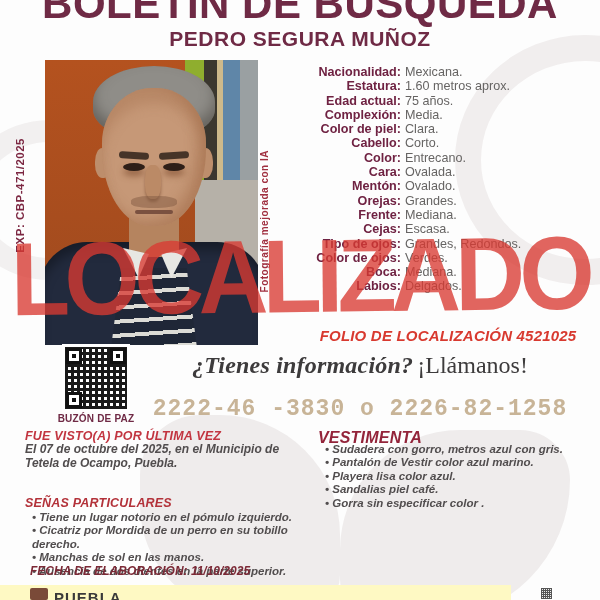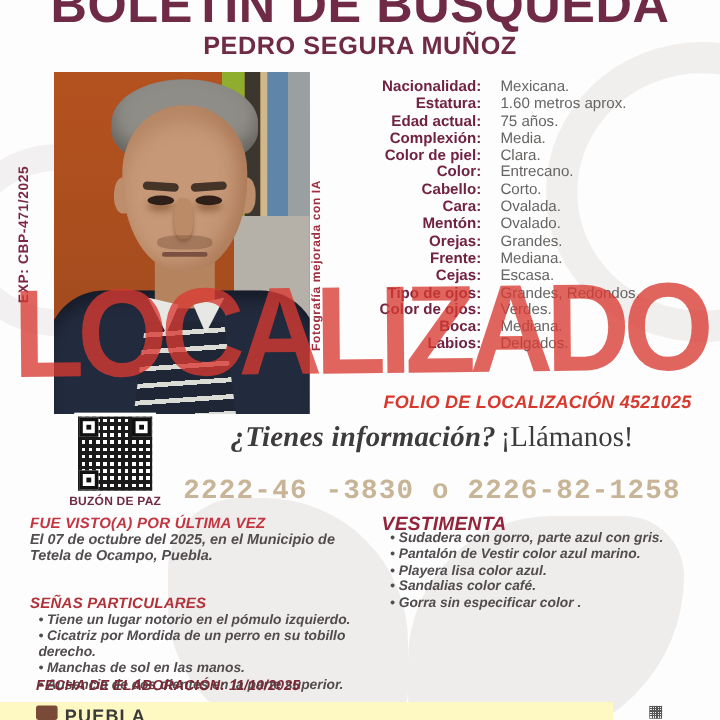--- a/index.html
+++ b/index.html
@@ -61,21 +61,21 @@
   .col-r { left:116px; clip-path:polygon(0 20%,100% 0,40% 100%); }
   
   .vtext { position:absolute; z-index:2; writing-mode:vertical-rl; transform:rotate(180deg);
     font-weight:800; letter-spacing:.5px; white-space:nowrap; }
   .exp-num { left:14px; top:138px; font-size:11.5px; color:#7c2742; }
   .photo-caption { left:259px; top:150px; font-size:10px; color:#a03040; font-weight:700; }
   
   .details { position:absolute; left:300px; top:65px; width:296px; z-index:1; }
   .d-row { display:flex; line-height:14.3px; font-size:12.6px; }
   .d-label { width:101px; text-align:right; font-weight:800; color:#6f2242; flex:none; }
-  .d-value { margin-left:16px; color:#666463; font-weight:400; }
+  .d-value { margin-left:4px; color:#666463; font-weight:400; }
   
   .folio { position:absolute; left:300px; top:327px; width:296px; text-align:center; z-index:2;
     font-size:15px; font-weight:800; font-style:italic; color:#d8392f; letter-spacing:.2px; }
   
   .contact-line { position:absolute; left:128px; top:352px; width:464px; text-align:center; white-space:nowrap; z-index:2;font-family:Liberation Serif, serif; }
   .contact-q { font-size:24px; font-weight:800; font-style:italic; color:#3d3b3c; letter-spacing:.2px; }
   .contact-call { font-size:24px; font-weight:400; color:#3d3b3c; }
   .phones { position:absolute; left:128px; top:396px; width:464px; text-align:center; z-index:2;
     font-size:23px; font-weight:800; color:#c8b497; letter-spacing:1px; white-space:nowrap;font-family:Liberation Mono, monospace; }
   
@@ -173,26 +173,26 @@
       </div>
       <div class="d-row">
         <span class="d-label">Complexión:</span>
         <span class="d-value">Media.</span>
       </div>
       <div class="d-row">
         <span class="d-label">Color de piel:</span>
         <span class="d-value">Clara.</span>
       </div>
       <div class="d-row">
+        <span class="d-label">Cabello:</span>
+        <span class="d-value">Corto.</span>
+      </div>
+      <div class="d-row">
         <span class="d-label">Color:</span>
         <span class="d-value">Entrecano.</span>
-      </div>
-      <div class="d-row">
-        <span class="d-label">Cabello:</span>
-        <span class="d-value">Corto.</span>
       </div>
       <div class="d-row">
         <span class="d-label">Cara:</span>
         <span class="d-value">Ovalada.</span>
       </div>
       <div class="d-row">
         <span class="d-label">Mentón:</span>
         <span class="d-value">Ovalado.</span>
       </div>
       <div class="d-row">
@@ -243,24 +243,24 @@
   <div class="sec-h senas-h">SEÑAS PARTICULARES</div>
   <ul class="blist senas-list">
       <li>Tiene un lugar notorio en el pómulo izquierdo.</li>
       <li>Cicatriz por Mordida de un perro en su tobillo derecho.</li>
       <li>Manchas de sol en las manos.</li>
       <li>Ausencia de dos dientes en la parte superior.</li>
     </ul>
 
   <div class="sec-h vest-h">VESTIMENTA</div>
   <ul class="blist vest-list">
-      <li>Sudadera con gorro, parte azul con gris.</li>
+      <li>Sudadera con gorro, metros azul con gris.</li>
       <li>Pantalón de Vestir color azul marino.</li>
       <li>Playera lisa color azul.</li>
-      <li>Sandalias color café.</li>
+      <li>Sandalias piel café.</li>
       <li>Gorra sin especificar color .</li>
     </ul>
 
   <div class="fecha">FECHA DE ELABORACIÓN: 11/10/2025</div>
   <div class="footer-band">
     <div class="brand-emblem"></div>
     <div class="brand-name">PUEBLA</div>
   </div>
   <div class="qr qr-footer"></div>
 

